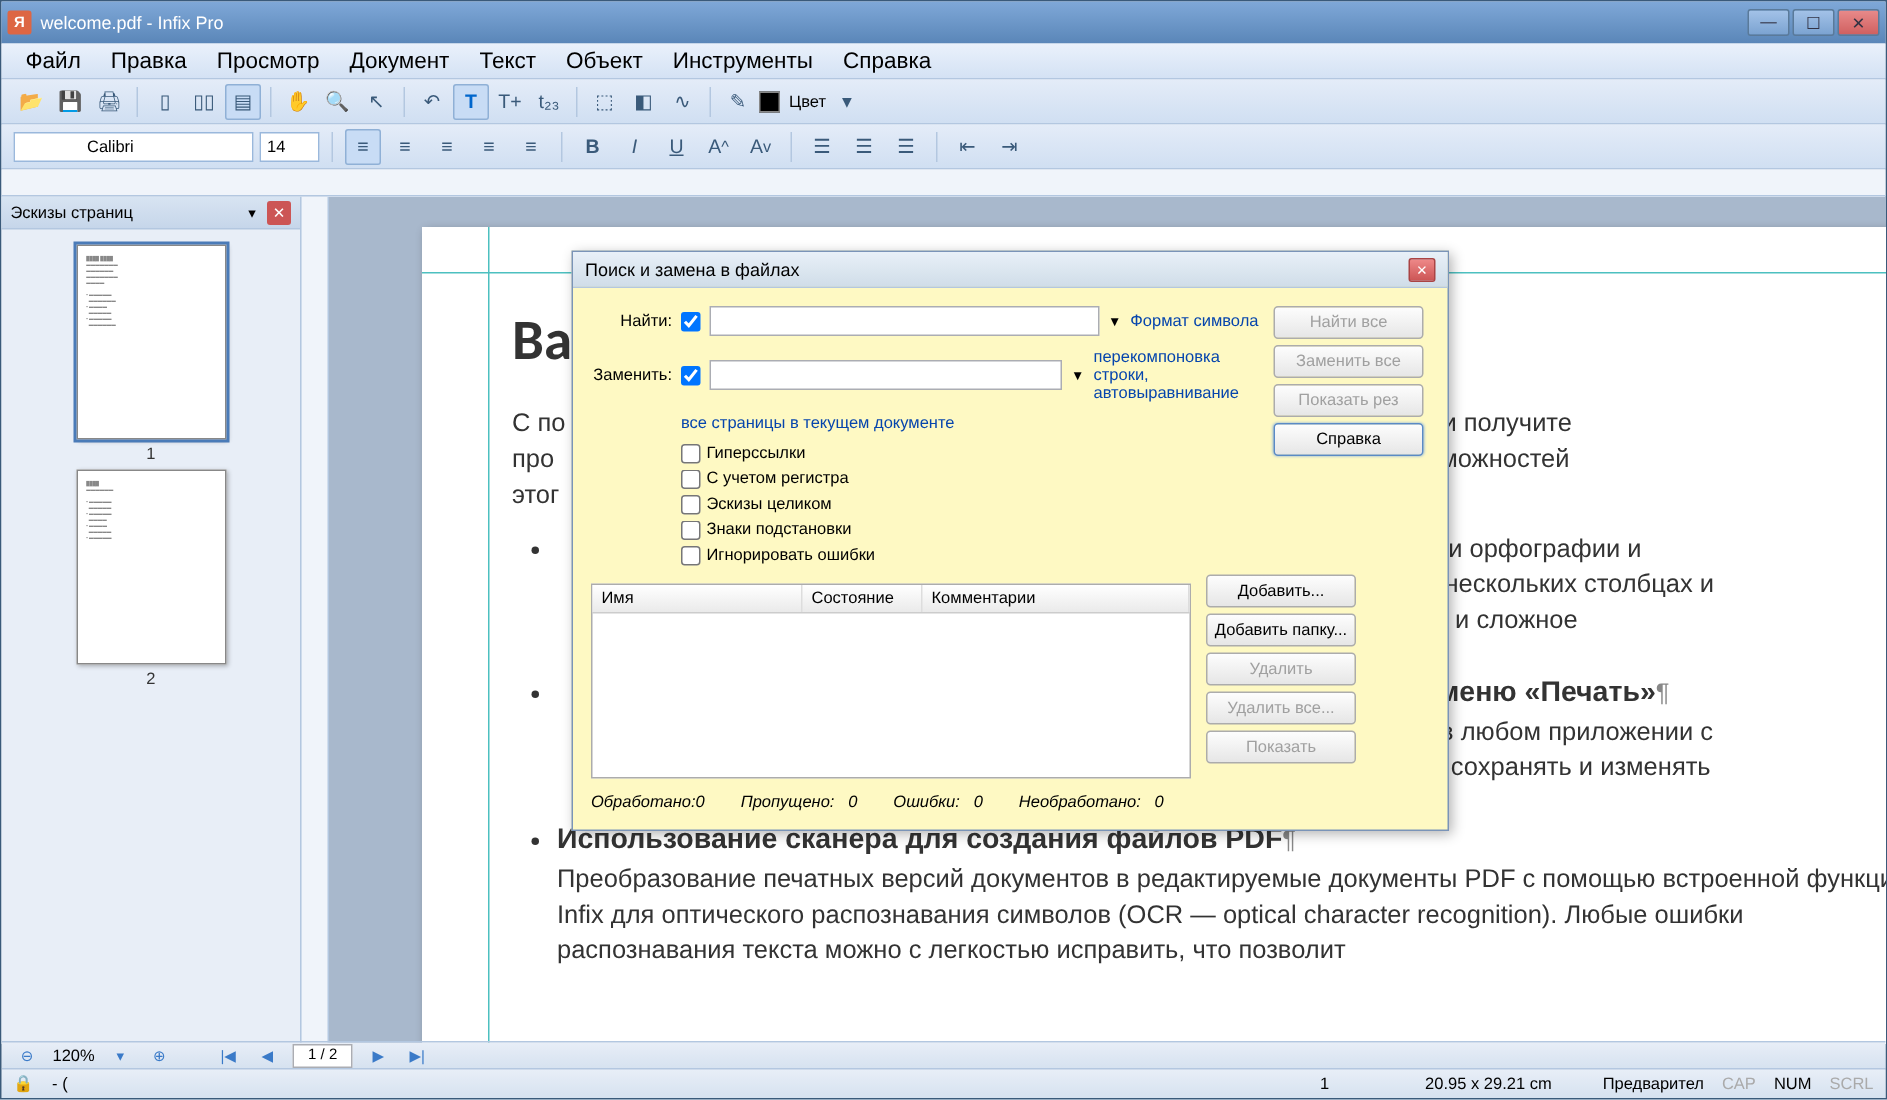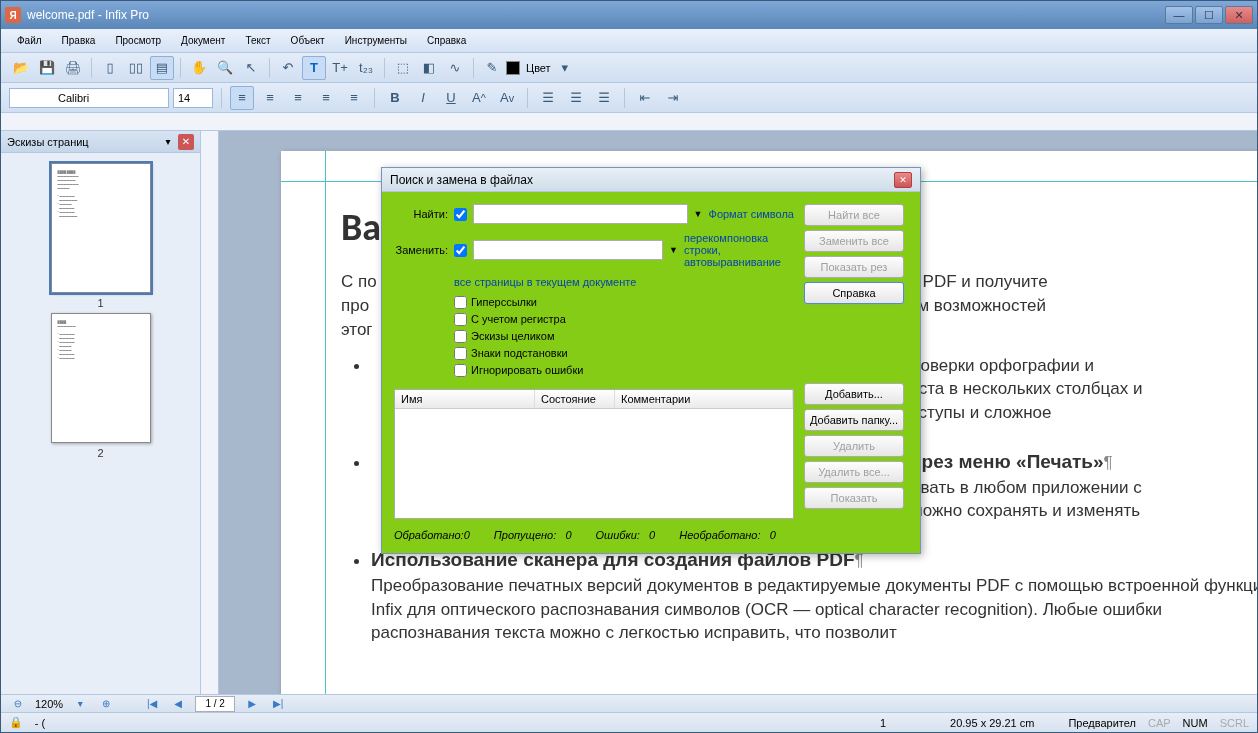--- a/index.html
+++ b/index.html
@@ -4,21 +4,21 @@
 <style>
 * { margin: 0; padding: 0; box-sizing: border-box; font-family: "Segoe UI", Tahoma, sans-serif; }
 body { width: 1258px; height: 733px; background: #6b8fb3; overflow: hidden; position: relative; }
 .window { position: absolute; top: 0; left: 0; width: 1258px; height: 733px; background: #e8eef7; border: 1px solid #3a5a7a; }
 .titlebar { height: 28px; background: linear-gradient(#7fa8d8, #5a86b8); display: flex; align-items: center; padding: 0 4px; color: #fff; font-size: 12px; }
 .titlebar .icon { width: 16px; height: 16px; background: #d64; border-radius: 2px; margin-right: 6px; display: inline-flex; align-items: center; justify-content: center; font-size: 10px; font-weight: bold; }
 .titlebar .title { flex: 1; }
 .winbtns { display: flex; gap: 2px; }
 .winbtn { width: 28px; height: 18px; background: linear-gradient(#a3c2e8, #7ba3d1); border: 1px solid #5a7a9a; border-radius: 2px; display: flex; align-items: center; justify-content: center; font-size: 11px; color: #334; cursor: pointer; }
 .winbtn.close { background: linear-gradient(#e88a8a, #d06060); }
-.menubar { height: 24px; background: linear-gradient(#eaf1fb, #d4e2f4); display: flex; align-items: center; padding: 0 8px; gap: 4px; border-bottom: 1px solid #b3c7e0; font-size: 10px; }
+.menubar { height: 24px; background: linear-gradient(#eaf1fb, #d4e2f4); display: flex; align-items: center; padding: 0 8px; gap: 4px; border-bottom: 1px solid #b3c7e0; font-size: 15px; }
 .menuitem { padding: 2px 8px; cursor: pointer; }
 .toolbar { height: 30px; background: linear-gradient(#e4ecf8, #d0dff2); border-bottom: 1px solid #b3c7e0; display: flex; align-items: center; padding: 0 8px; gap: 2px; }
 .tbtn { width: 24px; height: 24px; display: flex; align-items: center; justify-content: center; border: 1px solid transparent; border-radius: 2px; cursor: pointer; font-size: 13px; color: #3a5a7a; }
 .tbtn.active { border-color: #8fb0d6; background: #c8dcf5; }
 .tsep { width: 1px; height: 20px; background: #b3c7e0; margin: 0 4px; }
 .toolbar2 { height: 30px; background: linear-gradient(#e4ecf8, #d0dff2); border-bottom: 1px solid #b3c7e0; display: flex; align-items: center; padding: 0 8px; gap: 4px; }
 .fontsel { height: 20px; font-size: 11px; padding: 0 4px; border: 1px solid #9ab8dc; background: #fff; }
 .ruler { height: 18px; background: #f0f4fa; border-bottom: 1px solid #b3c7e0; position: relative; overflow: hidden; font-size: 8px; color: #666; }
 .ruler-marks { position: absolute; left: 210px; top: 0; height: 100%; display: flex; }
 .content { display: flex; height: calc(733px - 28px - 24px - 30px - 30px - 18px - 20px - 18px); }
@@ -34,21 +34,21 @@
 .vruler { position: absolute; left: 0; top: 0; width: 18px; height: 100%; background: #f0f4fa; border-right: 1px solid #b3c7e0; }
 .page { position: absolute; left: 80px; top: 20px; width: 1060px; height: 700px; background: #fff; box-shadow: 2px 2px 6px rgba(0,0,0,.3); padding: 50px 60px; font-size: 16px; color: #333; line-height: 1.4; }
 .page h1 { font-size: 38px; font-weight: bold; margin-bottom: 16px; font-family: Calibri, sans-serif; }
 .page p { margin-bottom: 12px; font-family: Calibri, sans-serif; font-size: 17px; }
 .page ul { margin-left: 30px; }
 .page li { margin-bottom: 24px; font-family: Calibri, sans-serif; font-size: 17px; list-style: disc; }
 .page li b { font-size: 19px; }
 .pilcrow { color: #888; }
 .guide-v { position: absolute; top: 0; height: 100%; border-left: 1px solid #4dc0c0; }
 .guide-h { position: absolute; left: 0; width: 100%; border-top: 1px solid #4dc0c0; }
-.dialog { position: absolute; left: 380px; top: 166px; width: 540px; background: #84cc16; border: 1px solid #7a94b8; box-shadow: 2px 2px 8px rgba(0,0,0,.3); z-index: 100; }
+.dialog { position: absolute; left: 380px; top: 166px; width: 585px; background: #fef9c3; border: 1px solid #7a94b8; box-shadow: 2px 2px 8px rgba(0,0,0,.3); z-index: 100; }
 .dlg-title { height: 24px; background: linear-gradient(#e8f0f8, #d0dde8); display: flex; align-items: center; padding: 0 8px; font-size: 12px; border-bottom: 1px solid #b3c7e0; }
 .dlg-title .sp { flex: 1; }
 .dlg-close { width: 18px; height: 16px; background: linear-gradient(#e88, #c55); border: 1px solid #a44; border-radius: 2px; display: flex; align-items: center; justify-content: center; color: #fff; font-size: 9px; cursor: pointer; }
 .dlg-body { padding: 12px; font-size: 11px; }
 .dlg-row { display: flex; align-items: center; gap: 6px; margin-bottom: 8px; }
 .dlg-lbl { width: 54px; text-align: right; }
 .dlg-input { flex: 1; height: 20px; border: 1px solid #abadb3; background: #fff; padding: 0 4px; font-size: 11px; }
 .dlg-link { color: #0645ad; font-size: 11px; cursor: pointer; }
 .dlg-btn { width: 100px; height: 22px; background: linear-gradient(#fdfdfd, #e6e6e6); border: 1px solid #acacac; border-radius: 3px; font-size: 11px; cursor: pointer; }
 .dlg-btn:disabled { color: #a0a0a0; }

